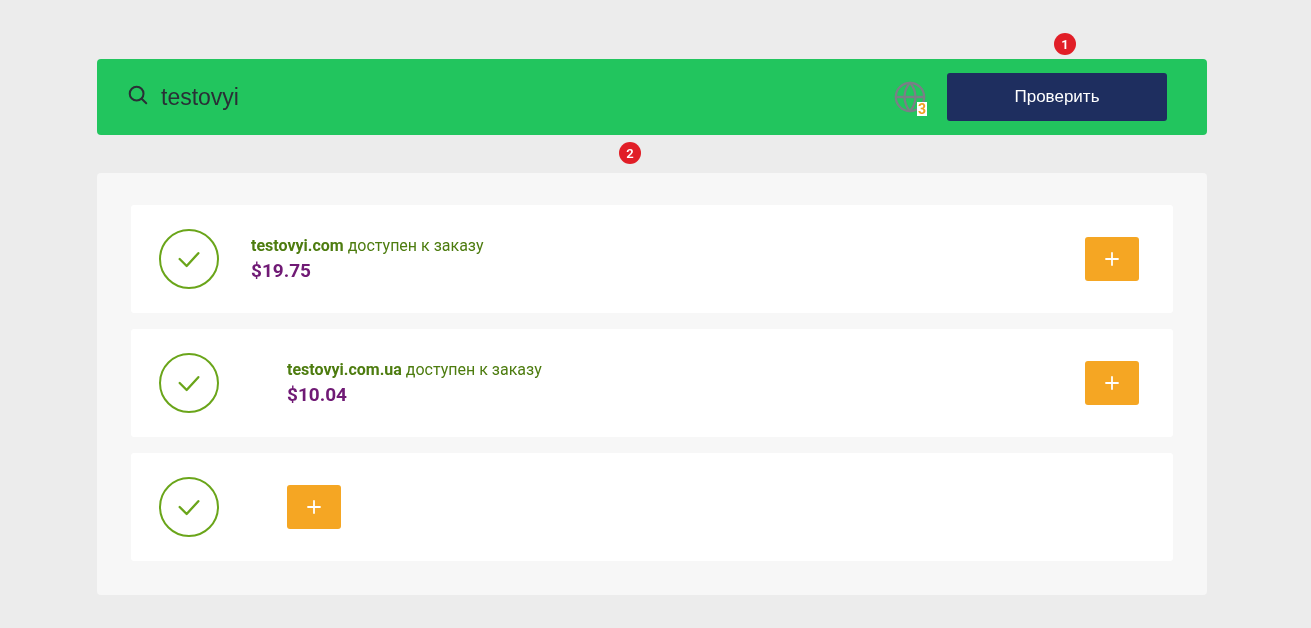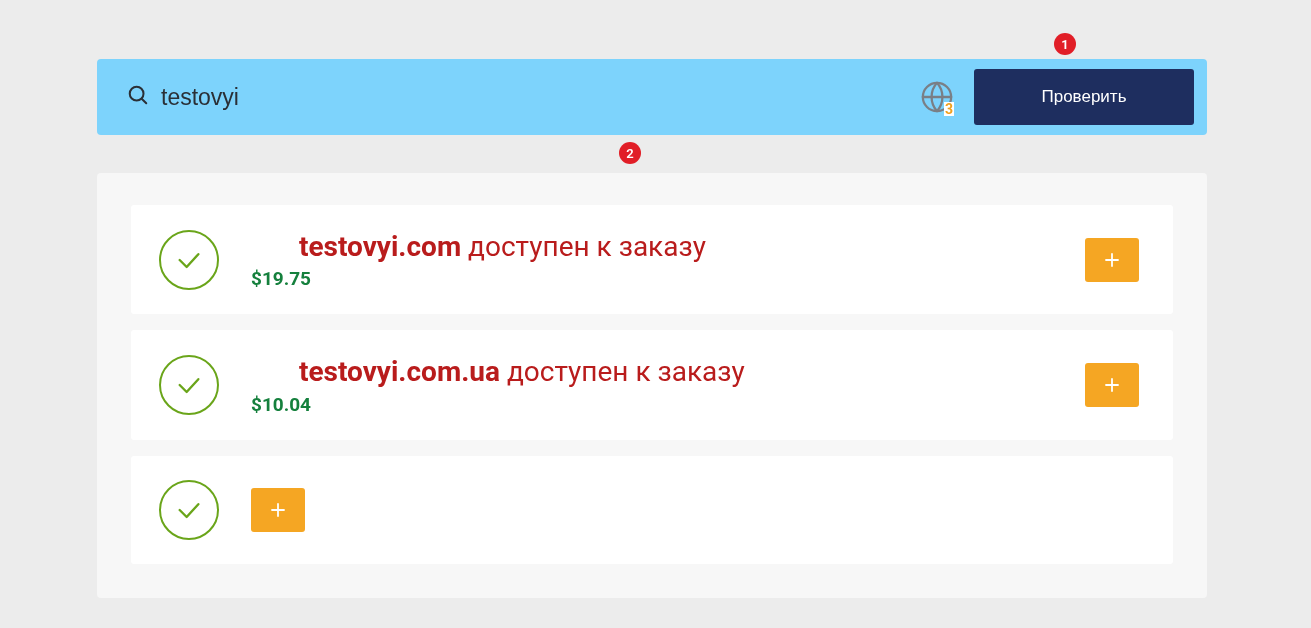--- a/index.html
+++ b/index.html
@@ -11,26 +11,26 @@
       font-family: -apple-system, BlinkMacSystemFont, "Segoe UI", Roboto, Helvetica, Arial, sans-serif;
       background: #ececec;
       width: 1311px;
       height: 628px;
       overflow: hidden;
     }
     .page {
       padding: 59px 104px 0 97px;
     }
     .search-bar {
-      background: #7dd3fc;
+      background: #22c55e;
       border-radius: 4px;
       display: flex;
       align-items: center;
       height: 76px;
-      padding: 0 13px 0 30px;
+      padding: 0 40px 0 30px;
       position: relative;
     }
     .search-icon {
       color: #2a2f36;
       margin-right: 12px;
       flex-shrink: 0;
     }
     .search-input {
       flex: 1;
       border: none;
@@ -58,21 +58,21 @@
       background: #fff;
       line-height: 1;
       padding: 0 1px;
     }
     .check-button {
       background: #1e2e5f;
       color: #ffffff;
       border: none;
       font-size: 17px;
       font-weight: 500;
-      height: 56px;
+      height: 48px;
       width: 220px;
       border-radius: 3px;
       cursor: pointer;
       flex-shrink: 0;
     }
     .badge {
       position: absolute;
       width: 22px;
       height: 22px;
       border-radius: 50%;
@@ -101,50 +101,50 @@
     }
     .result-card {
       background: #ffffff;
       border-radius: 3px;
       display: flex;
       align-items: center;
       padding: 24px 34px 24px 28px;
     }
     .result-card + .result-card {
       margin-top: 16px;
+      gap: 36px;
     }
     .status-circle {
       width: 60px;
       height: 60px;
       border: 2px solid #6aa51a;
       border-radius: 50%;
       display: flex;
       align-items: center;
       justify-content: center;
       flex-shrink: 0;
       margin-right: 32px;
     }
     .status-circle svg { display:block; }
     .result-body {
       flex: 1;
     }
     .result-title {
-      font-size: 28px;
-      color: #b91c1c;
+      font-size: 16px;
+      color: #4d7c0f;
       font-weight: 400;
       line-height: 1.3;
-      margin-left: 48px;
     }
     .result-title .domain {
       font-weight: 700;
     }
     .result-price {
       font-size: 19px;
       font-weight: 700;
-      color: #15803d;
+      color: #701a75;
       margin-top: 2px;
     }
     .add-button {
       width: 54px;
       height: 44px;
       background: #f5a623;
       border: none;
       border-radius: 3px;
       color: #ffffff;
       display: flex;

